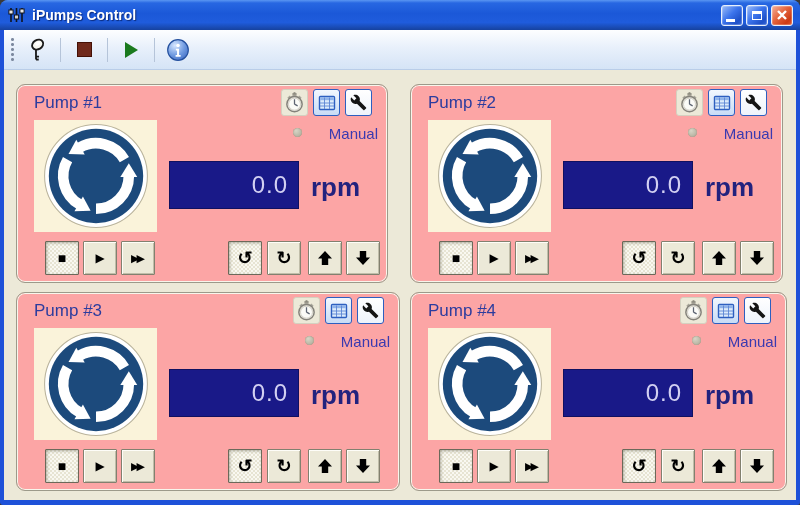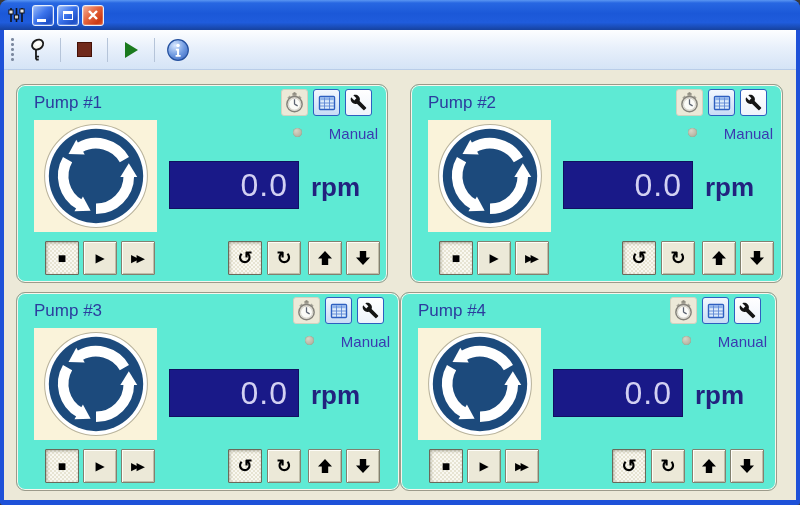--- a/index.html
+++ b/index.html
@@ -41,43 +41,43 @@
   .grip{width:5px;height:26px;margin:0 3px 0 2px;
     background:radial-gradient(circle,#7d8aa0 1.3px,transparent 1.6px) 0 0/5px 5px repeat-y;}
   .tb-btn{width:30px;height:30px;border:none;background:transparent;display:flex;align-items:center;justify-content:center;padding:0;}
   .tb-sep{width:1px;height:24px;background:#b5c4d9;margin:0 4px;}
   .stop-square{width:15px;height:15px;background:#702a1c;border:1px solid #451106;}
   .play-tri{width:0;height:0;border-left:13px solid #1a7a1e;border-top:8px solid transparent;border-bottom:8px solid transparent;}
   
   .client{position:absolute;top:70px;left:4px;right:4px;bottom:5px;background:#ece9d8;}
   
   .panel{
-    position:absolute;height:199px;background:#5eead4;
+    position:absolute;height:199px;background:#fca5a5;
     border:1px solid #9c9a8a;border-radius:9px;
     box-shadow:inset 0 0 0 1px #f8f6ec;
   }
   .panel:nth-of-type(1){left:12px;top:14px;width:372px;}
   .panel:nth-of-type(2){left:406px;top:14px;width:373px;}
   .panel:nth-of-type(3){left:12px;top:222px;width:384px;}
-  .panel:nth-of-type(4){left:396px;top:222px;width:377px;}
+  .panel:nth-of-type(4){left:406px;top:222px;width:377px;}
   .panel-title{position:absolute;left:17px;top:8px;font-size:17px;color:#2c3c9e;}
   .mini-row{position:absolute;top:4px;right:15px;display:flex;gap:5px;}
   .mini{width:27px;height:27px;border-radius:3px;display:flex;align-items:center;justify-content:center;padding:0;}
   .mini.flat{background:#ece9d8;border:1px solid #d4d1c0;}
   .mini.sel{border:1px solid #2d5fc0;background:linear-gradient(180deg,#f2f7fe 0%,#c8dcf6 100%);}
   .mini.lit{border:1px solid #2d5fc0;background:linear-gradient(180deg,#ffffff 0%,#eef3fb 100%);}
   .led{position:absolute;top:43px;right:85px;width:9px;height:9px;border-radius:50%;
     background:radial-gradient(circle at 35% 30%,#d8d5c6,#a9a694);box-shadow:0 0 1px #88866f inset;}
   .manual{position:absolute;top:40px;right:9px;font-size:15px;color:#3a3ab0;}
   .rotor{position:absolute;left:17px;top:35px;width:123px;height:112px;background:#faf3da;
     display:flex;align-items:center;justify-content:center;}
   .display{position:absolute;left:152px;top:76px;width:130px;height:48px;
     background:#191988;border:1px solid #101060;
     display:flex;align-items:center;justify-content:flex-end;padding-right:10px;}
-  .display span{font-size:32px;color:#d2d0f2;letter-spacing:1px;}
+  .display span{font-size:24px;color:#d2d0f2;letter-spacing:1px;}
   .unit{position:absolute;left:294px;top:87px;font-size:26px;font-weight:bold;color:#22227e;}
   .pbtn{
     position:absolute;top:156px;width:34px;height:34px;background:#ece9d8;
     border:1px solid #82806f;border-radius:1px;
     box-shadow:inset 1px 1px 0 #fefdf8,inset -1px -1px 0 #c0bda9;
     display:flex;align-items:center;justify-content:center;padding:0;color:#000;
   }
   .pbtn.pressed{
     border-color:#6b695a;
     box-shadow:inset 1px 1px 3px rgba(90,88,70,.45);
@@ -159,20 +159,21 @@
 </svg>
 
 <div class="window">
 
   <div class="titlebar">
     <span class="app-icon">
       <svg width="20" height="20">
           <use href="#sym-mixer"></use>
         </svg>
     </span>
+    <span class="title-text">iPumps Control</span>
     <span class="win-btns">
       <button class="win-btn blue">
           <span class="glyph-min"></span>
         </button>
       <button class="win-btn blue">
           <span class="glyph-max"></span>
         </button>
       <button class="win-btn red"><svg width="18" height="18">
             <use href="#sym-close-x"></use>
           </svg></button>

